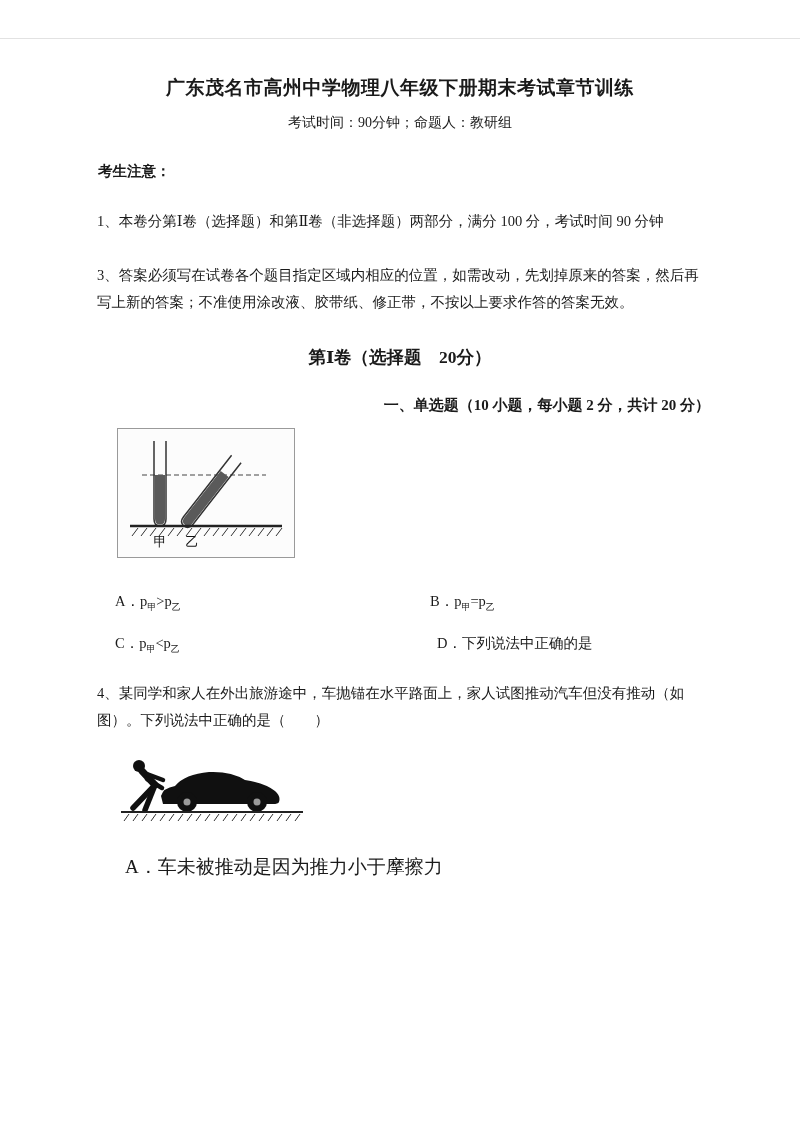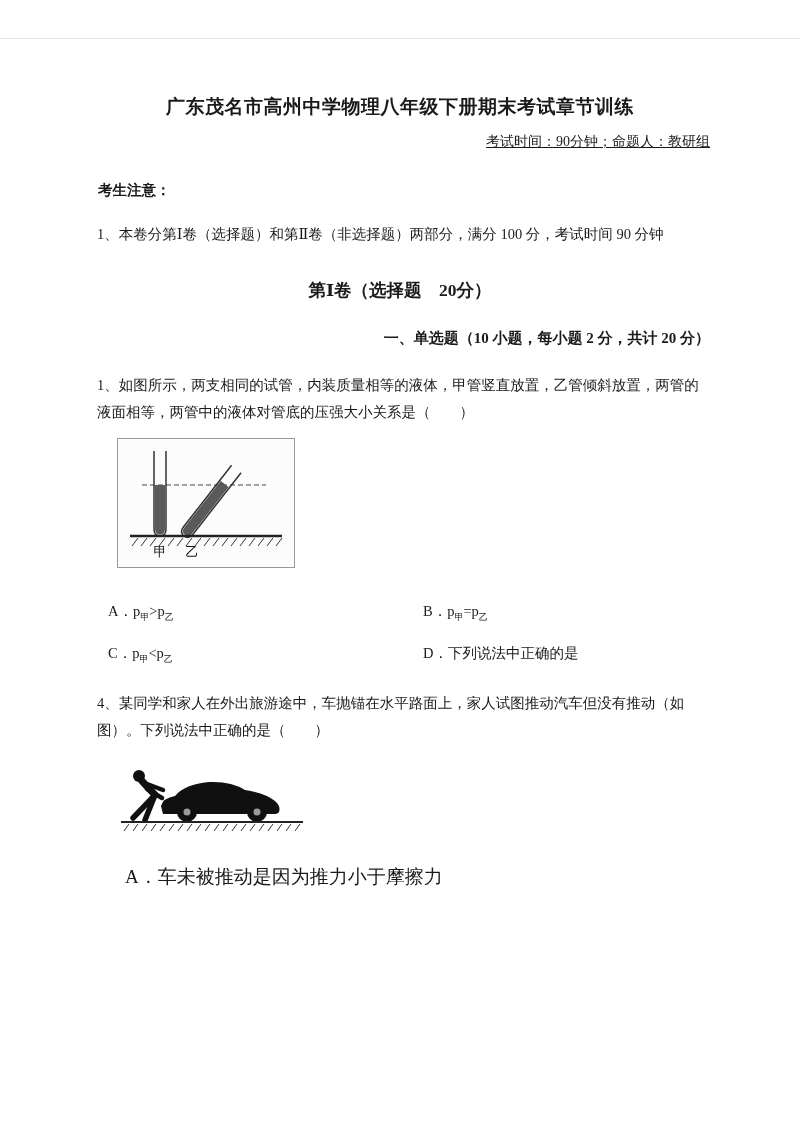--- a/index.html
+++ b/index.html
@@ -5,68 +5,68 @@
   * { box-sizing: border-box; }
   html, body { margin: 0; padding: 0; }
   body {
     width: 800px; height: 1131px;
     background: #ffffff;
     color: #1a1a1a;
     font-family: "Liberation Serif", "DejaVu Serif", serif;
   }
   .page { position: relative; width: 800px; height: 1131px; overflow: hidden; background: #fff; }
   .top-rule { position: absolute; top: 38px; left: 0; width: 800px; height: 1px; background: #e2e2e2; }
-  .content { padding: 94px 90px 0 90px; }
+  .content { padding: 75px 90px 0 90px; }
 
   .title { margin: 0; text-align: center; font-size: 19px; font-weight: bold; letter-spacing: 0.5px; }
-  .subtitle { margin: 13px 0 0; text-align: right; font-size: 14px; text-decoration: underline; }
+  .subtitle { margin: 13px 0 0; text-align: center; font-size: 14px; }
 
   .notice-head { margin: 30px 8px 0; font-size: 14.5px; font-weight: bold; }
-  .notice { margin: 21px 0 0; padding-left: 7px; font-size: 14.5px; line-height: 1.85; }
+  .notice { margin: 27px 0 0; padding-left: 7px; font-size: 14.5px; line-height: 1.85; }
 
   .sec-title { margin: 30px 0 0; text-align: center; font-size: 17.5px; font-weight: bold; }
   .sub-title { margin: 27px 0 0; font-size: 15px; font-weight: bold; text-align: right; }
 
   .q-text { margin: 24px 0 0; padding-left: 7px; font-size: 14.5px; line-height: 1.85; }
 
   .fig1 {
     margin: 13px 0 0 27px;
     width: 178px; height: 130px;
     border: 1px solid #9a9a9a;
     background: #fcfcfc;
   }
 
-  .opt-row { display: flex; margin-left: 18px; font-size: 14.5px; }
+  .opt-row { display: flex; margin-left: 25px; font-size: 14.5px; }
   .opt-row.first { margin-top: 34px; }
-  .opt-row.second { margin-top: 20px; }
+  .opt-row.second { margin-top: 20px; gap: 7px; }
   .opt-col-a { width: 315px; }
   .sub { font-size: 9px; }
 
   .fig2 { margin: 16px 0 0 27px; line-height: 0; }
 
   .q2-opt { margin: 26px 0 0 35px; font-size: 19px; }
 </style>
 </head>
 <body>
 
 <div class="page">
   <div class="top-rule"></div>
 
   <div class="content">
 
     <h1 class="title">广东茂名市高州中学物理八年级下册期末考试章节训练</h1>
     <div class="subtitle">考试时间：90分钟；命题人：教研组</div>
 
     <div class="notice-head">考生注意：</div>
     <p class="notice">1、本卷分第Ⅰ卷（选择题）和第Ⅱ卷（非选择题）两部分，满分 100 分，考试时间 90 分钟</p>
+    <p class="notice">3、答案必须写在试卷各个题目指定区域内相应的位置，如需改动，先划掉原来的答案，然后再写上新的答案；不准使用涂改液、胶带纸、修正带，不按以上要求作答的答案无效。</p>
 
     <div class="sec-title">第Ⅰ卷（选择题　20分）</div>
     <div class="sub-title">一、单选题（10 小题，每小题 2 分，共计 20 分）</div>
 
-    <p class="q-text">1、如图所示，两支相同的试管，内装质量相等的液体，甲管竖直放置，乙管倾斜放置，两管的液面相等，两管中的液体对管底的压强大小关系是（　　）</p>
 
     <div class="fig1">
       <svg width="176" height="128" viewBox="0 0 176 128">
         <line x1="24" y1="46" x2="148" y2="46" stroke="#444" stroke-width="1" stroke-dasharray="5 3"></line>
         <path d="M37,46 L37,90 Q37,95.5 42,95.5 Q47,95.5 47,90 L47,46 Z" fill="#5a5a5a"></path>
         <path d="M36,12 L36,90 Q36,97 42,97 Q48,97 48,90 L48,12" fill="none" stroke="#333" stroke-width="1.5"></path>
         <g transform="rotate(38 66 97)">
           <path d="M61,31 L61,90 Q61,95.5 66,95.5 Q71,95.5 71,90 L71,31 Z" fill="#5a5a5a"></path>
           <path d="M60,12 L60,90 Q60,97 66,97 Q72,97 72,90 L72,12" fill="none" stroke="#333" stroke-width="1.5"></path>
         </g>

